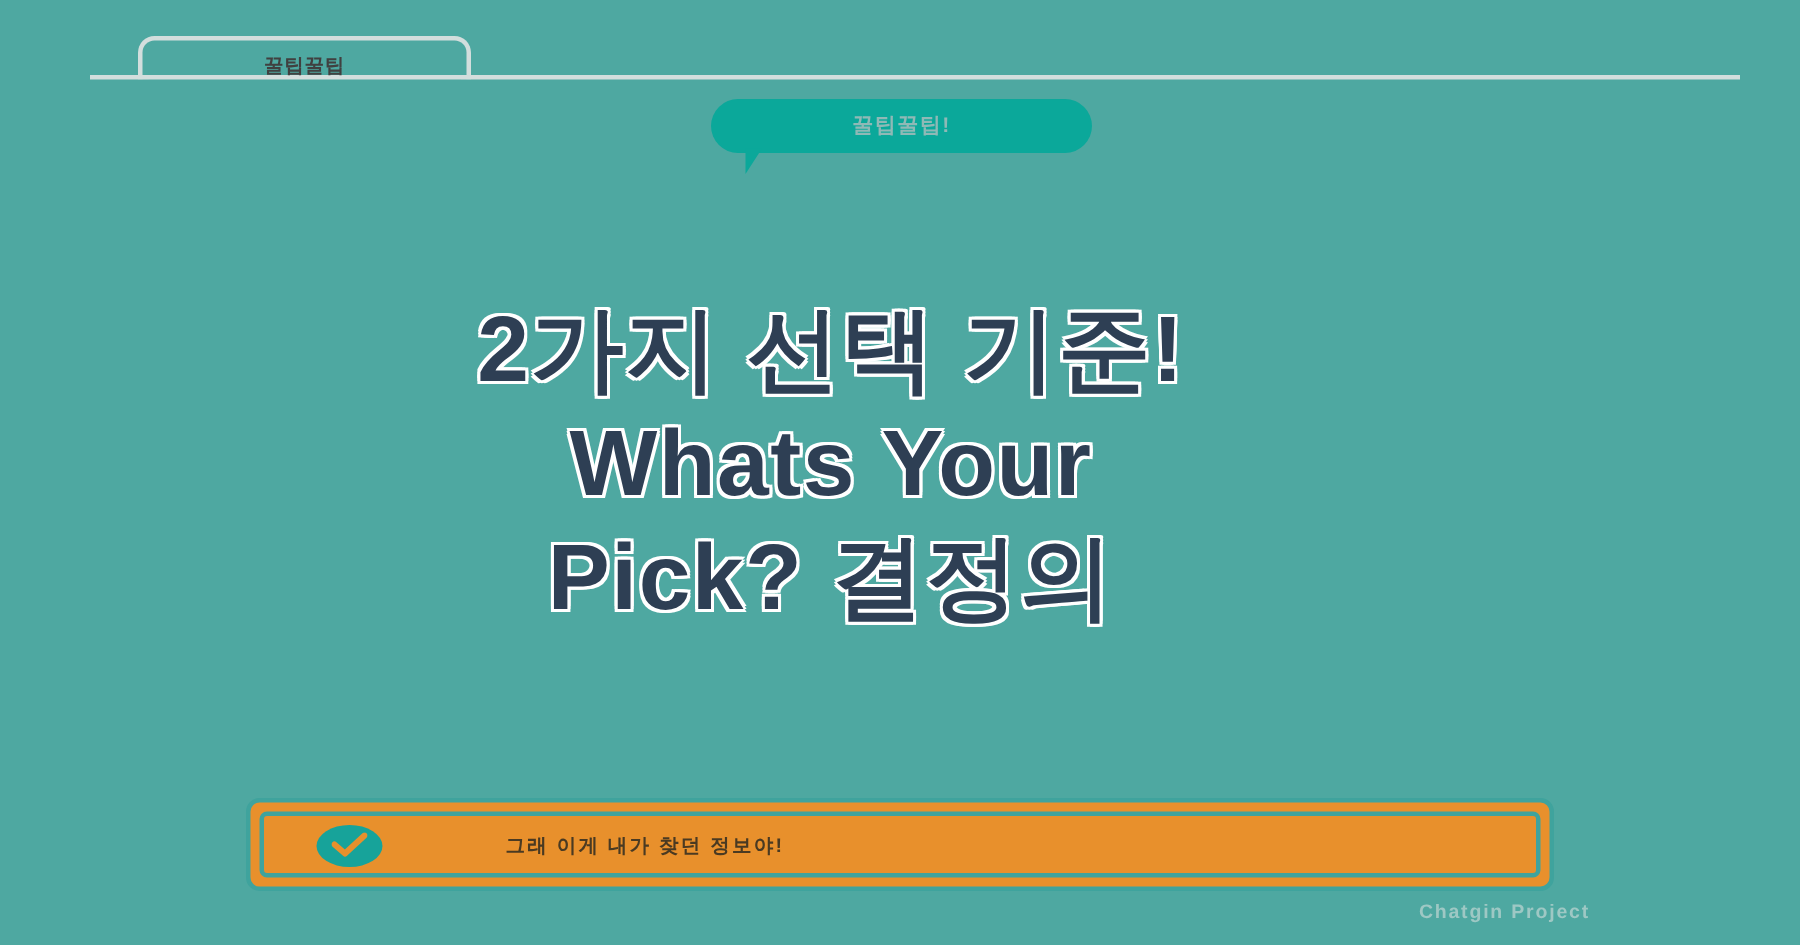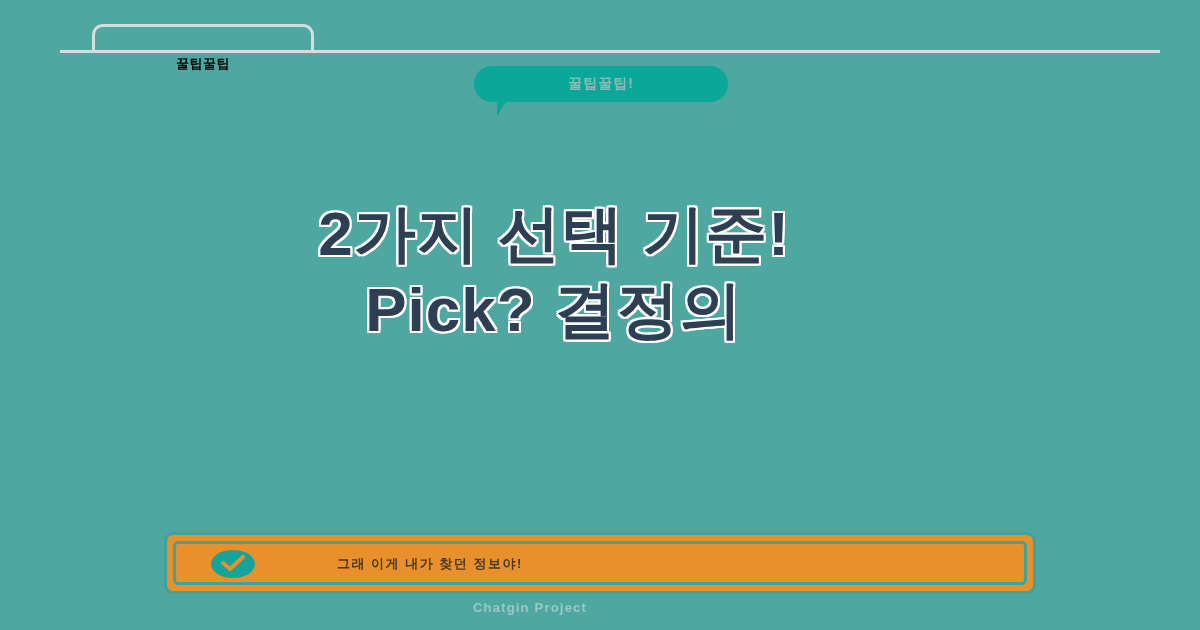--- a/index.html
+++ b/index.html
@@ -53,23 +53,22 @@
   }
   #tab-label {
     position: absolute;
     left: 92px;
     top: 35px;
     width: 222px;
     text-align: center;
     font-size: 13px;
     font-weight: bold;
     letter-spacing: 0.5px;
-    color: #000000;
-    white-space: nowrap;
-    margin-top: 20px;
+    color: #404040;
+    white-space: nowrap;
   }
 
   
   #bubble-wrap {
     position: absolute;
     left: 474px;
     top: 66px;
     width: 254px;
     height: 52px;
   }
@@ -179,21 +178,21 @@
     color: #4a3a22;
     white-space: nowrap;
   }
 
   
   #footer-text {
     position: absolute;
     left: 0;
     top: 600px;
     width: 1060px;
-    text-align: center;
+    text-align: right;
     font-size: 13px;
     font-weight: bold;
     letter-spacing: 1.2px;
     color: #9ec8c4;
     white-space: nowrap;
   }
 </style>
 </head>
 <body>
 
@@ -206,20 +205,21 @@
   </div>
 
   <div id="bubble-wrap">
     <div id="bubble-body"></div>
     <div id="bubble-tail"></div>
     <div id="bubble-text">꿀팁꿀팁!</div>
   </div>
 
   <div id="headline">
     <span class="headline-line">2가지 선택 기준!</span>
+    <span class="headline-line">Whats Your</span>
     <span class="headline-line">Pick? 결정의</span>
   </div>
 
   <div id="cta-bar">
     <div id="cta-inner-border"></div>
     <div id="cta-check-icon">
       <svg width="24" height="18" viewBox="0 0 24 18" xmlns="http://www.w3.org/2000/svg">
         <path d="M2 8 L9 14 L22 2" fill="none" stroke="#e8902c" stroke-width="4" stroke-linecap="round" stroke-linejoin="round"></path>
       </svg>
     </div>

